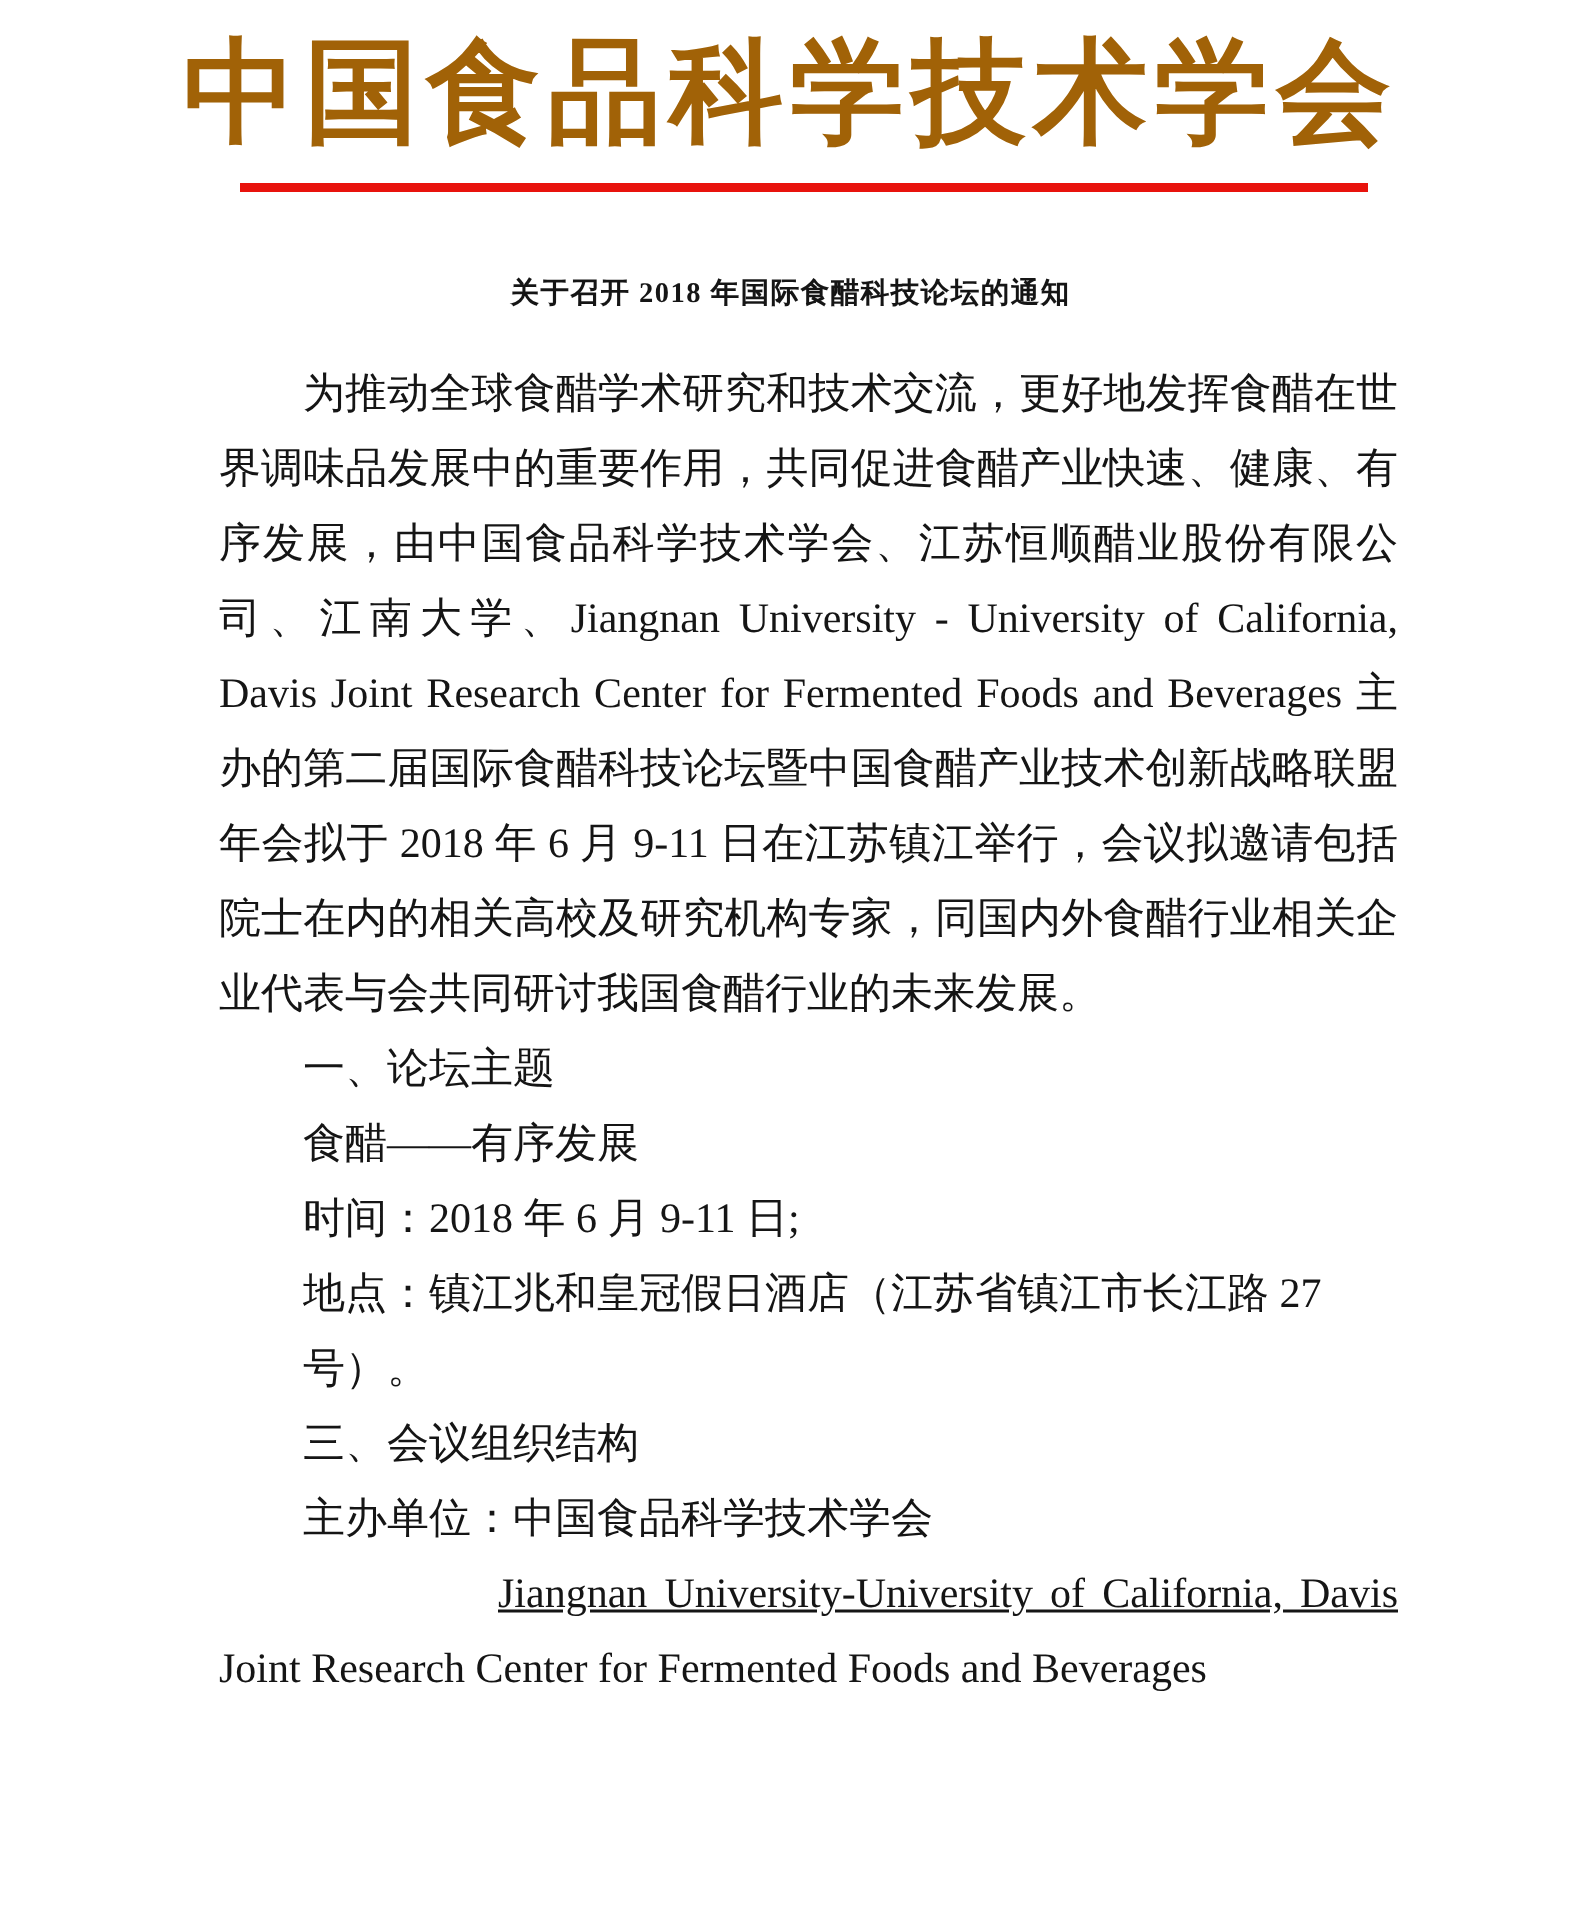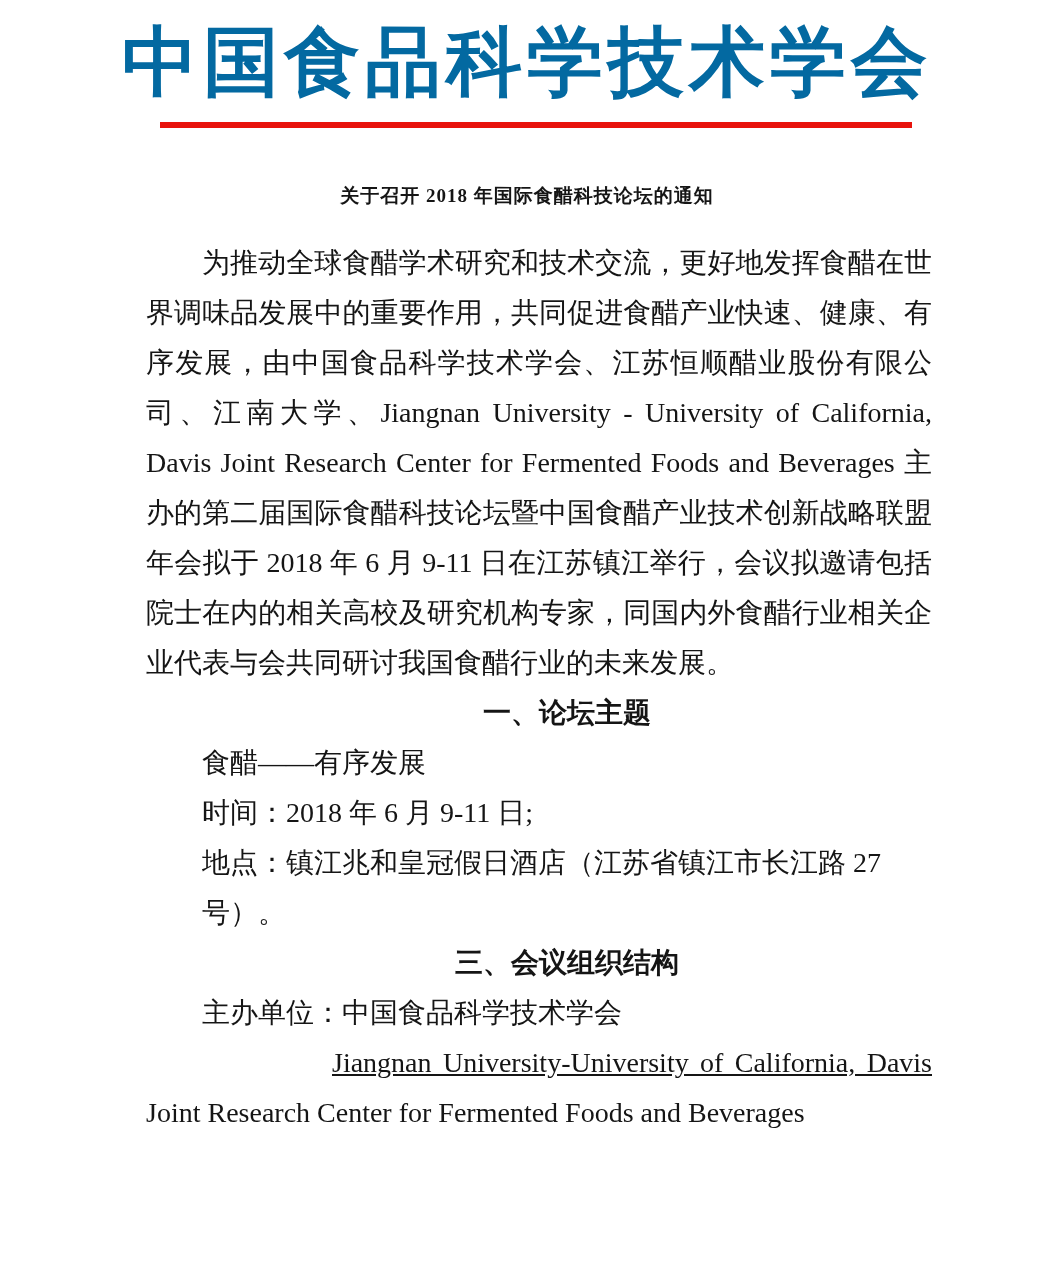--- a/index.html
+++ b/index.html
@@ -17,21 +17,21 @@
     font-family: "Liberation Serif", "DejaVu Serif", serif;
     color: #151515;
   }
   
   .letterhead {
     padding-top: 24px;
   }
   .letterhead-name {
     margin: 0;
     text-align: center;
-    color: #0369a1;
+    color: #a16207;
     font-weight: bold;
     font-size: 76px;
     line-height: 1.0;
     letter-spacing: 5px;
     white-space: nowrap;
   }
   .letterhead-rule {
     width: 752px;
     height: 6px;
     background: #e8130d;
@@ -55,23 +55,22 @@
   }
   .intro {
     margin: 22px 0 0 0;
     text-align: justify;
     text-indent: 56px;
   }
   .line {
     padding-left: 56px;
   }
   .sec-heading {
-    font-weight: bold;
+    font-weight: normal;
     padding-left: 56px;
-    text-align: center;
   }
   .hang {
     padding-left: 186px;
   }
   .justified-last {
     text-align: justify;
     text-align-last: justify;
     text-decoration: underline;
   }
   .flush {

